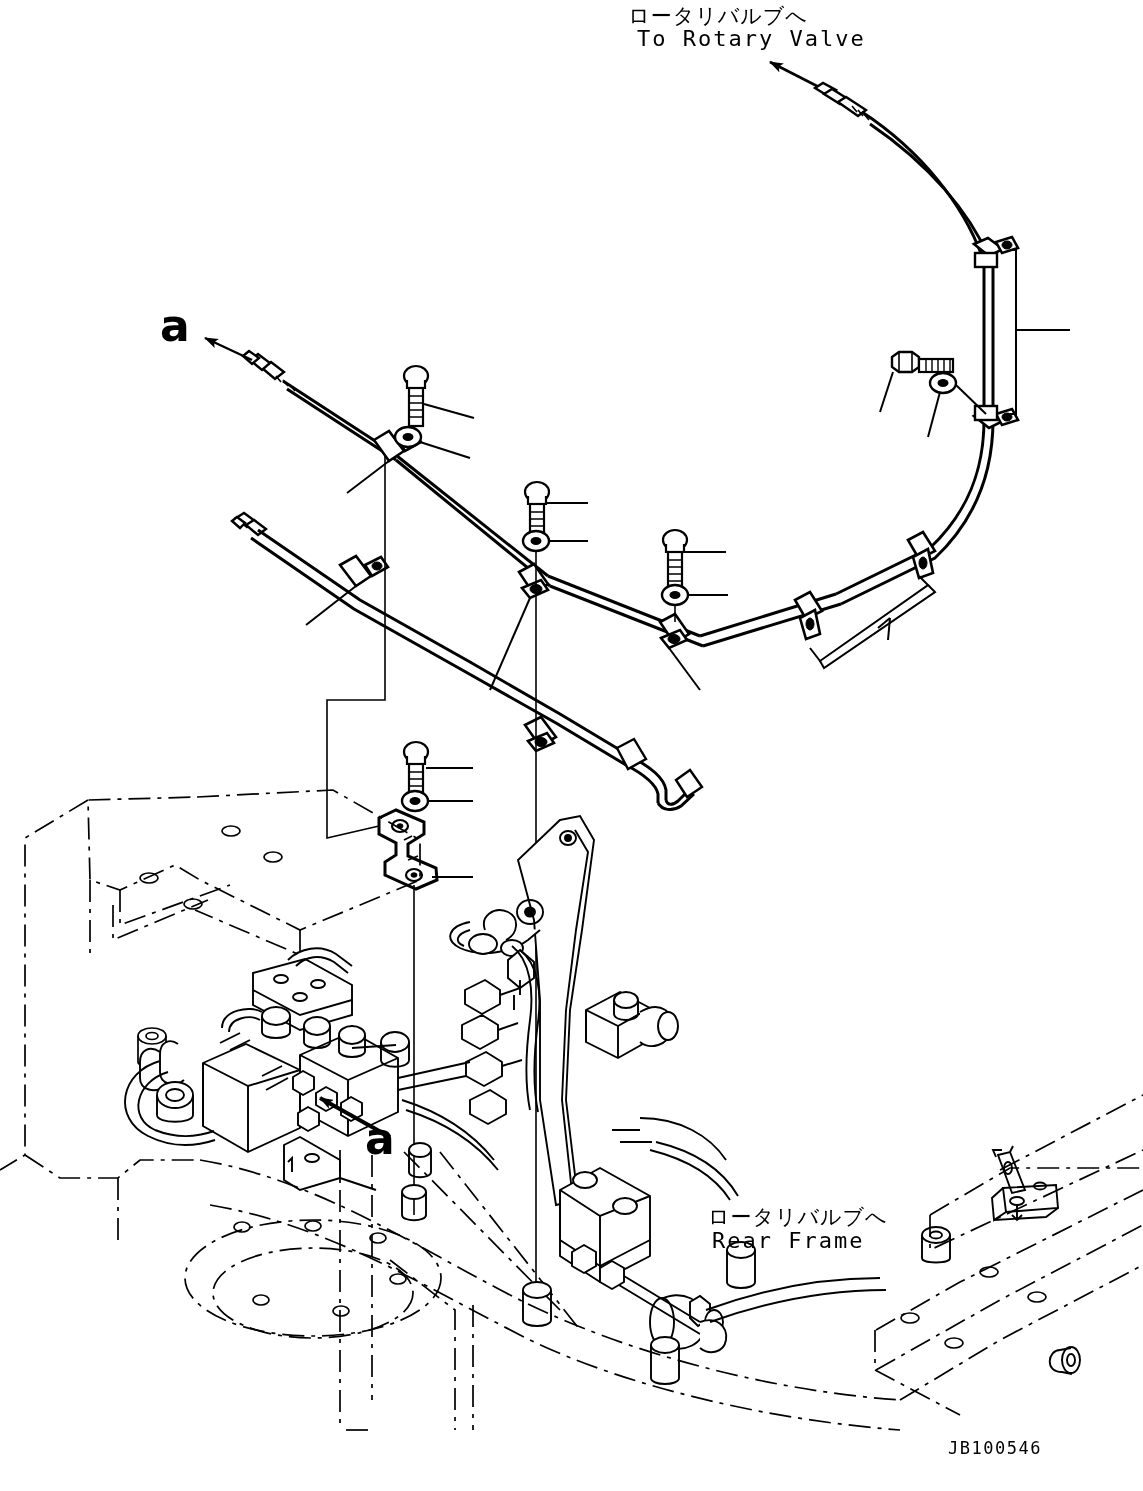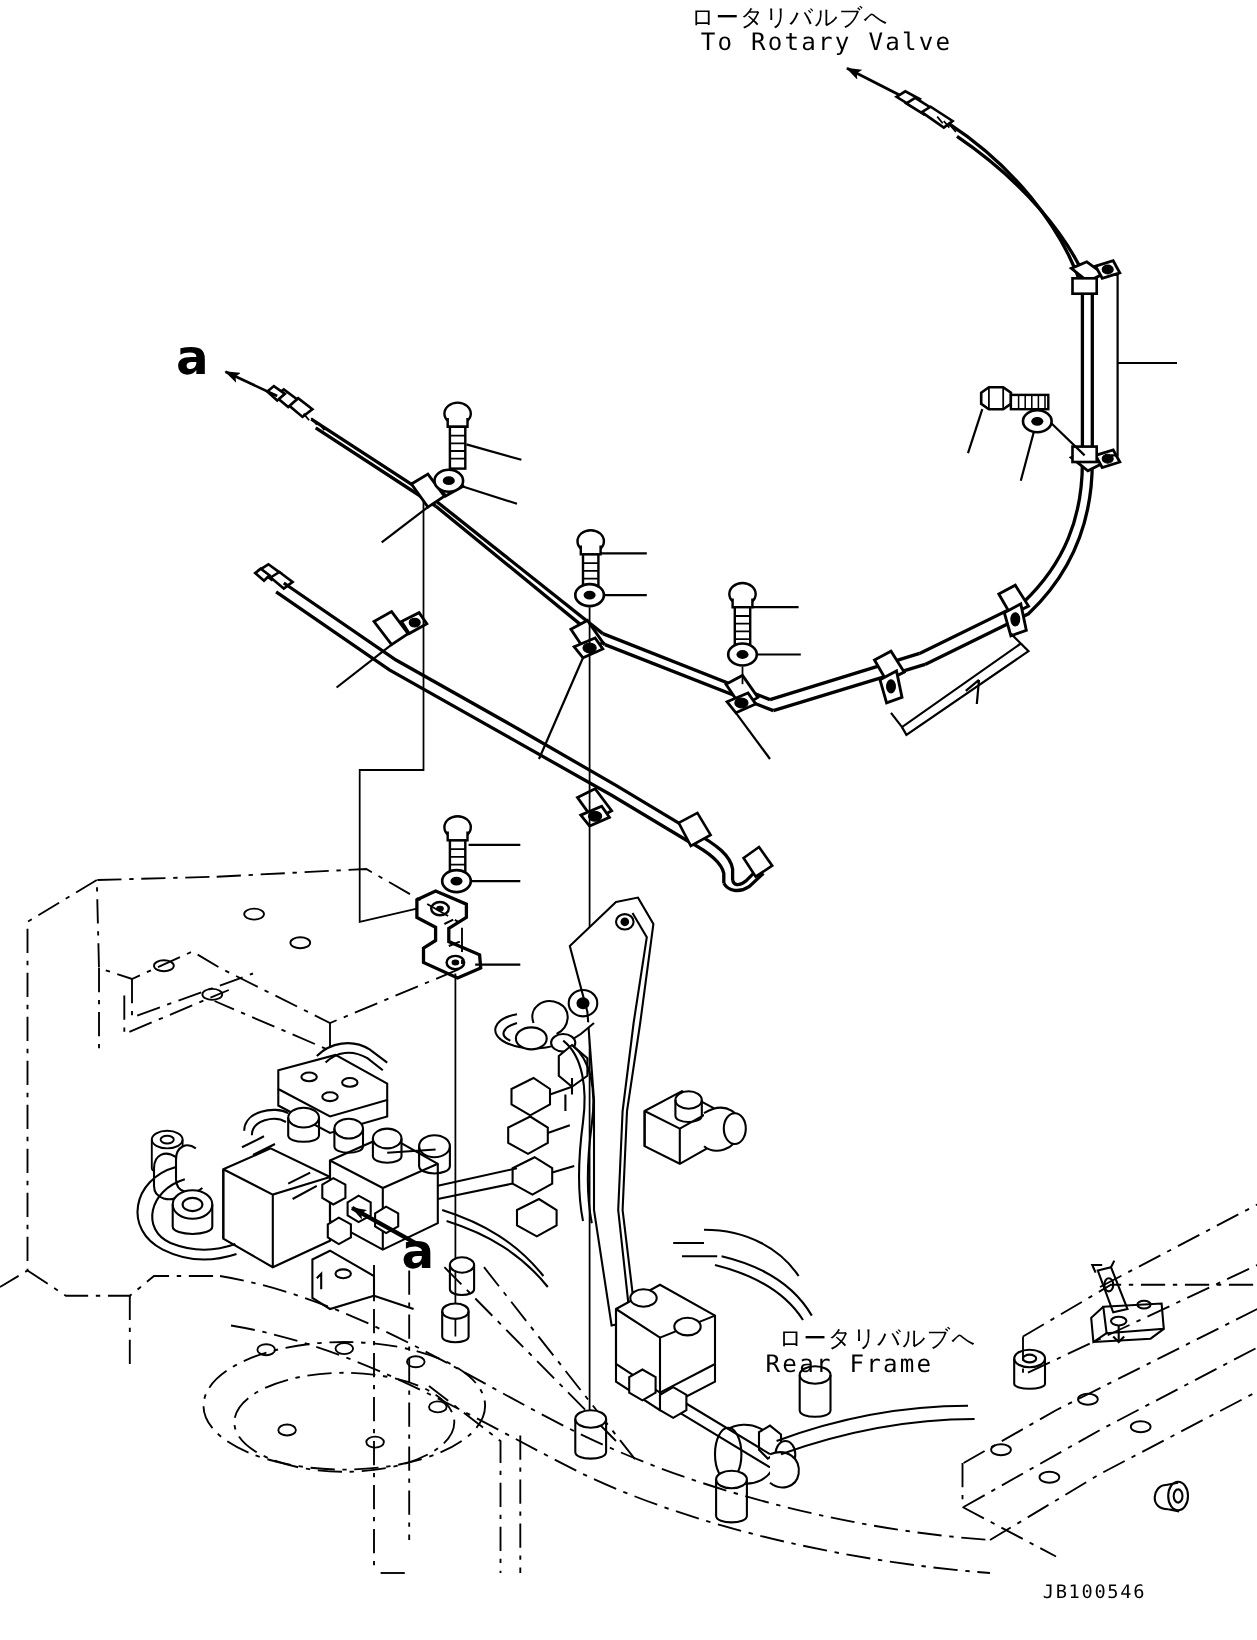--- a/index.html
+++ b/index.html
@@ -470,21 +470,21 @@
       <path d="M402,1100 C440,1112 470,1130 494,1160"></path>
       <path d="M406,1110 C444,1122 474,1140 498,1170"></path>
       <path d="M352,1048 L396,1045"></path>
     </g>
   </svg>
 
   <div class="lbl lbl-jp" id="label-rotary-valve-jp" style="left:613px;top:4px;width:210px;text-align:center;">ロータリバルブへ</div>
   <div class="lbl lbl-en" id="label-rotary-valve-en" style="left:608px;top:26px;width:220px;text-align:left;margin-left:29px;">To Rotary Valve</div>
 
   <div class="lbl lbl-jp" id="label-rear-frame-jp" style="left:708px;top:1205px;">ロータリバルブへ</div>
-  <div class="lbl lbl-en" id="label-rear-frame-en" style="left:696px;top:1228px;">Rear Frame</div>
+  <div class="lbl lbl-en" id="label-rear-frame-en" style="left:712px;top:1228px;">Rear Frame</div>
 
   <div class="lbl lbl-sec" id="label-section-a-top">a</div>
 
   <div class="lbl lbl-sec" id="label-section-a-bottom">a</div>
 
   <div class="lbl lbl-dwg" id="label-drawing-number">JB100546</div>
 
 </div>
 
 </body></html>

